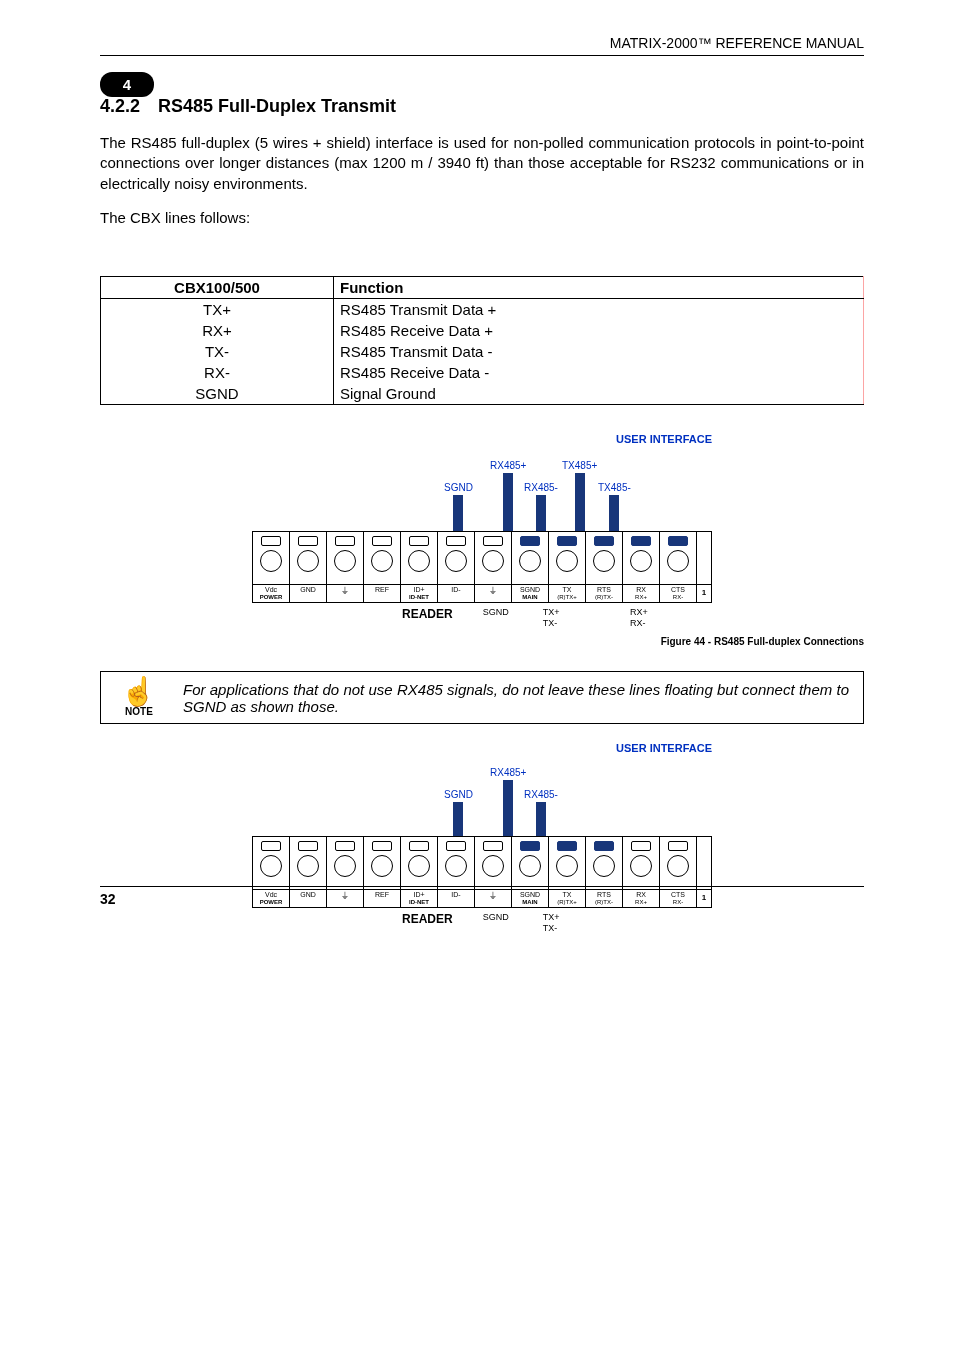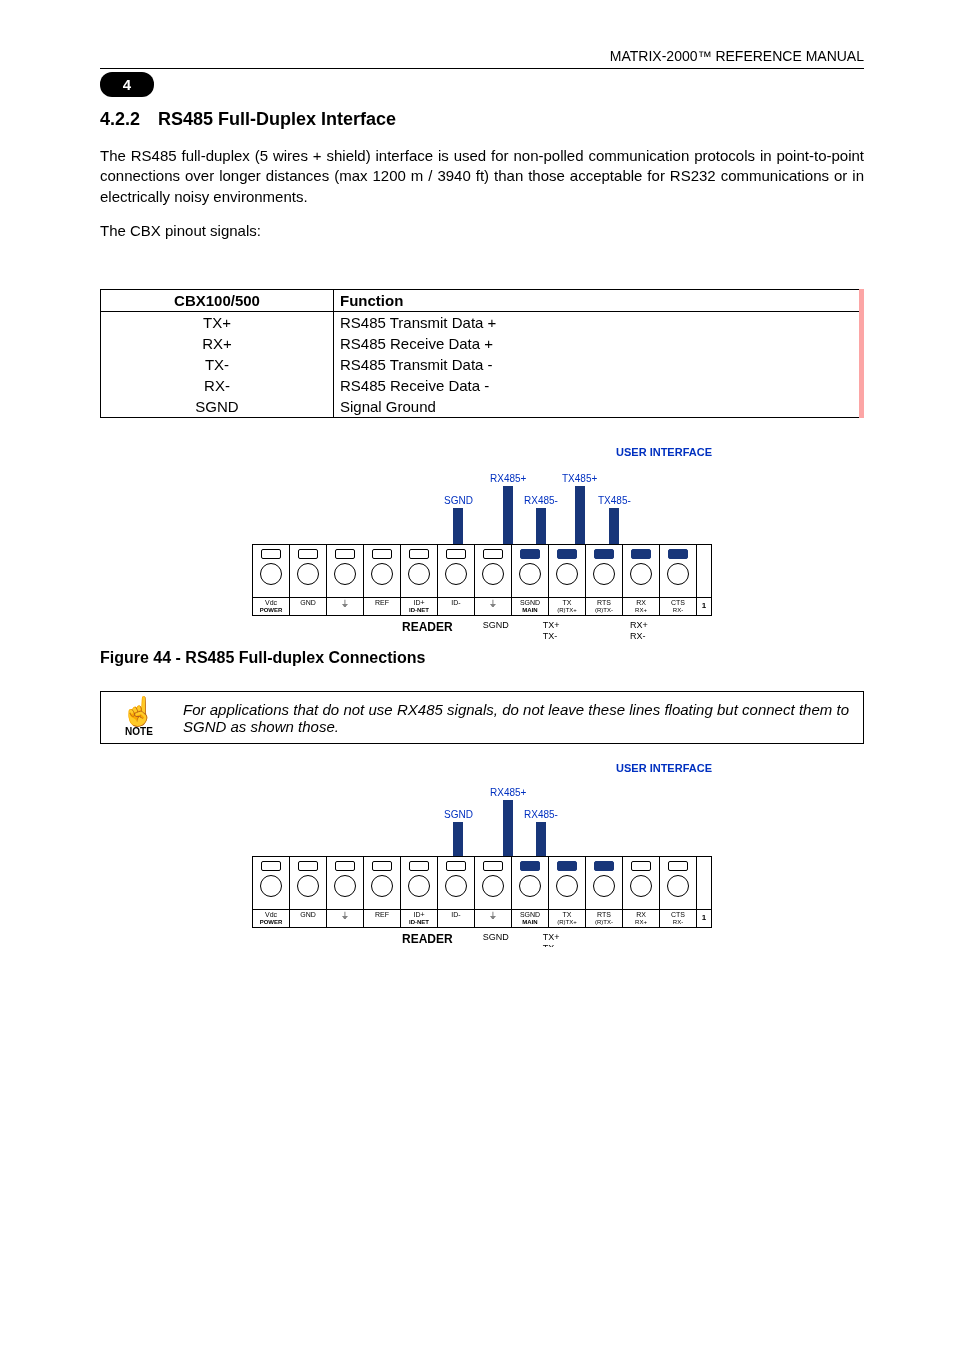--- a/index.html
+++ b/index.html
@@ -7,21 +7,21 @@
     padding: 0;
     font-family: Arial, Helvetica, sans-serif;
     background: #fff;
     color: #000;
   }
   .page {
     width: 954px;
     height: 947px;
     position: relative;
     box-sizing: border-box;
-    padding: 48px 90px 40px 100px;
+    padding: 35px 90px 40px 100px;
   }
   .hdr-rule {
     border-bottom: 1px solid #000;
     margin-bottom: 4px;
   }
   .hdr-line {
     display: flex;
     justify-content: flex-end;
     align-items: center;
     font-size: 14px;
@@ -68,29 +68,29 @@
     padding: 2px 6px;
     text-align: left;
   }
   table.pin th:first-child, table.pin td:first-child {
     width: 220px;
     text-align: center;
     border-left: 1px solid #000;
     border-right: 1px solid #000;
   }
   table.pin th:last-child, table.pin td:last-child {
-    border-right: 5px solid #fca5a5;
+    border-right: 1px solid #fca5a5;
   }
   table.pin tbody td { border-top: none; border-bottom: none; }
   table.pin tbody tr:last-child td { border-bottom: 1px solid #000; }
   table.pin th { font-weight: bold; }
 
   .fig-cap {
-    text-align: left;
-    font-size: 16px;
+    text-align: right;
+    font-size: 10px;
     font-weight: bold;
     margin: 6px 0 24px 0;
   }
 
   
   .note-box {
     border: 1px solid #000;
     display: flex;
     align-items: center;
     padding: 6px 14px 6px 8px;
@@ -230,25 +230,25 @@
   <div class="hdr-line">
     <span>MATRIX-2000™ REFERENCE MANUAL</span>
   </div>
   <div class="hdr-rule"></div>
 
   <div class="chapter-pill">
     <span>4</span>
   </div>
 
   <h2 class="sec">
-    <span class="num">4.2.2</span><span>RS485 Full-Duplex Interface</span>
+    <span class="num">4.2.2</span><span>RS485 Full-Duplex Transmit</span>
   </h2>
 
   <p class="body">The RS485 full-duplex (5 wires + shield) interface is used for non-polled communication protocols in point-to-point connections over longer distances (max 1200 m / 3940 ft) than those acceptable for RS232 communications or in electrically noisy environments.</p>
-  <p class="body">The CBX pinout signals:</p>
+  <p class="body">The CBX lines follows:</p>
 
   <table class="pin">
     <thead>
       <tr>
         <th>CBX100/500</th>
         <th>Function</th>
       </tr>
     </thead>
     <tbody>
       <tr>
@@ -444,13 +444,16 @@
           <span>1</span>
         </div>
     </div>
     <div class="reader-row">
       <span class="rdr">READER</span>
       <span class="grp"><span>SGND</span></span>
       <span class="grp"><span>TX+</span><br><span>TX-</span></span>
     </div>
   </div>
 
+  <div class="ftr">
+    <span>32</span>
+  </div>
 </div>
 
 </body></html>

